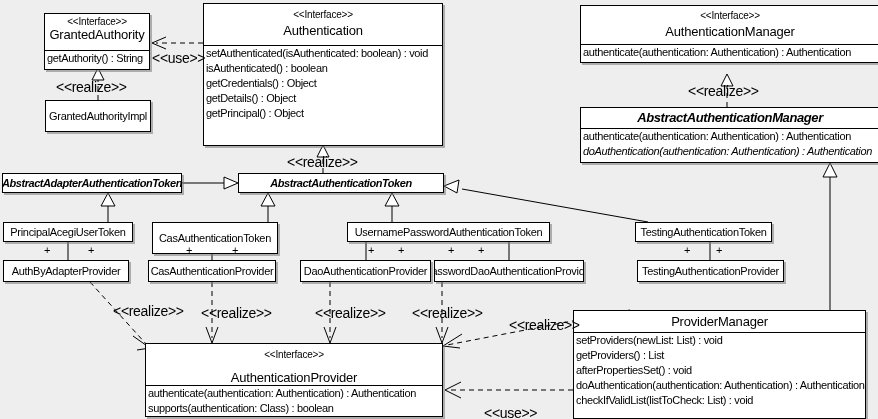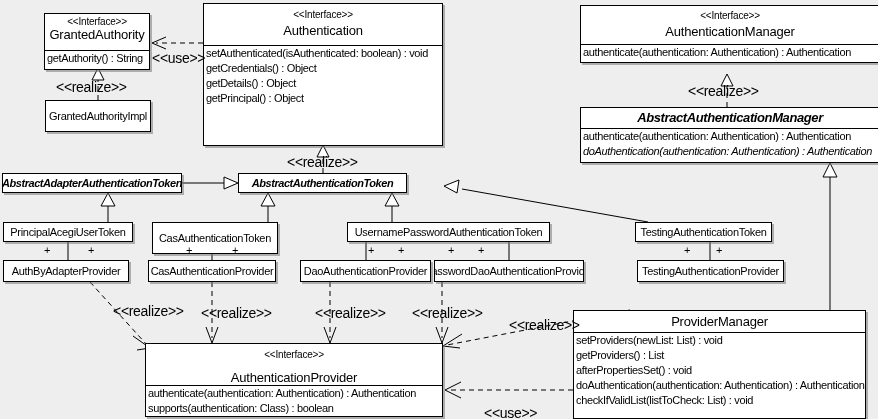--- a/index.html
+++ b/index.html
@@ -204,20 +204,21 @@
   </div>
 
   <div class="uml-box" style="left:203px; top:3px; width:240px; height:143px;">
     <div class="hdr" style="height:41px; padding-top:4px;">
       <span class="stereo">&lt;&lt;Interface&gt;&gt;</span>
       <span class="cname" style="margin-top:3px;">Authentication</span>
     </div>
     <div class="sep"></div>
     <div class="ops">
       <div class="op">setAuthenticated(isAuthenticated: boolean) : void</div>
+      <div class="op">isAuthenticated() : boolean</div>
       <div class="op">getCredentials() : Object</div>
       <div class="op">getDetails() : Object</div>
       <div class="op">getPrincipal() : Object</div>
     </div>
   </div>
 
   <div class="uml-box" style="left:580px; top:5px; width:300px; height:58px;">
     <div class="hdr" style="height:38px; padding-top:3px;">
       <span class="stereo">&lt;&lt;Interface&gt;&gt;</span>
       <span class="cname" style="margin-top:3px;">AuthenticationManager</span>
@@ -236,21 +237,21 @@
     <div class="ops">
       <div class="op">authenticate(authentication: Authentication) : Authentication</div>
       <div class="op italic">doAuthentication(authentication: Authentication) : Authentication</div>
     </div>
   </div>
 
   <div class="uml-box simple italic" style="left:2px; top:173px; width:180px; height:20px;">
     <span class="cname">AbstractAdapterAuthenticationToken</span>
   </div>
 
-  <div class="uml-box simple italic" style="left:238px; top:173px; width:169px; height:20px;">
+  <div class="uml-box simple italic" style="left:238px; top:173px; width:206px; height:20px;">
     <span class="cname">AbstractAuthenticationToken</span>
   </div>
 
   <div class="uml-box simple" style="left:3px; top:222px; width:130px; height:20px;">
     <span class="cname">PrincipalAcegiUserToken</span>
   </div>
 
   <div class="uml-box simple" style="left:152px; top:222px; width:126px; height:32px;">
     <span class="cname">CasAuthenticationToken</span>
   </div>

